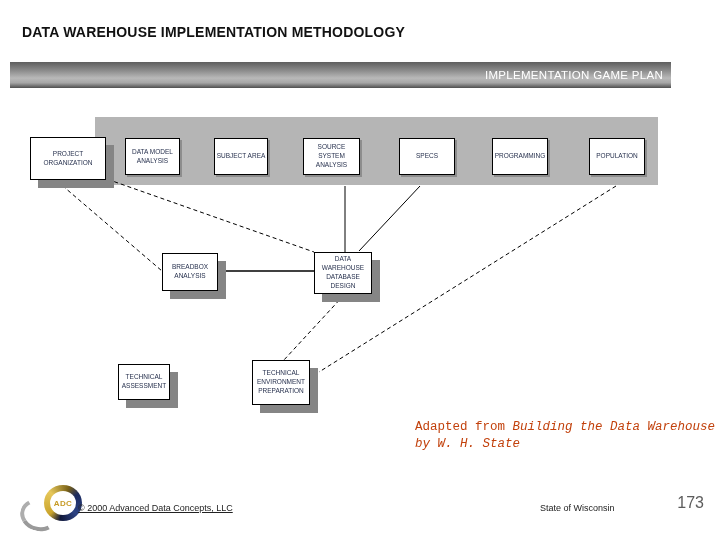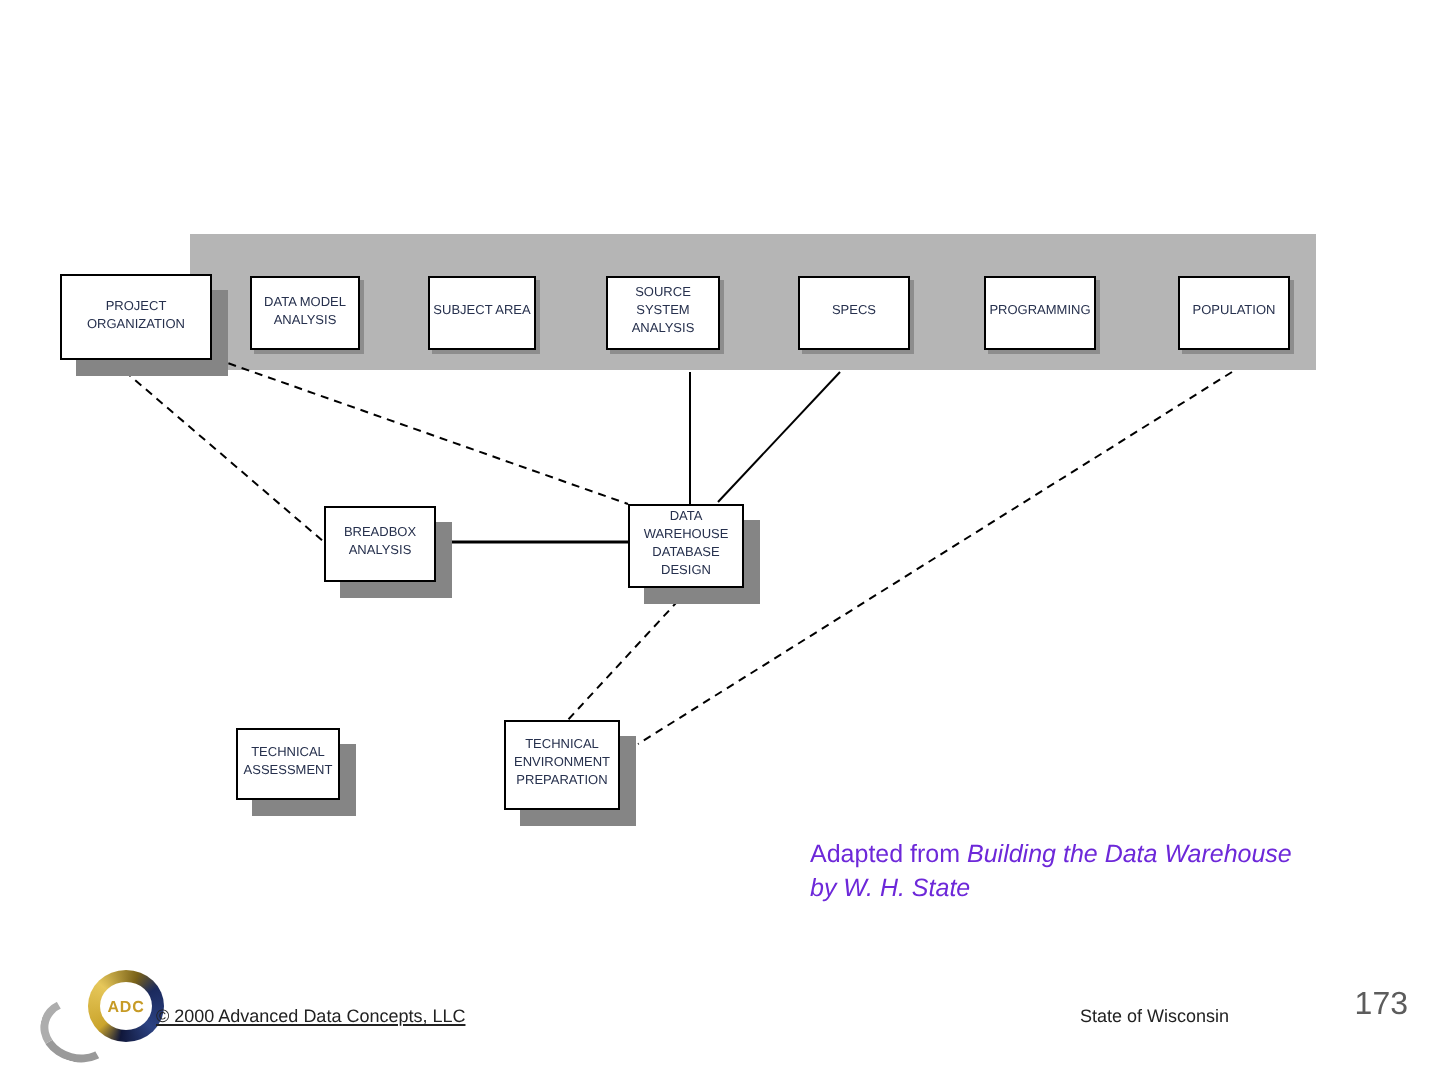--- a/index.html
+++ b/index.html
@@ -25,21 +25,21 @@
   .pbox{
     position:absolute;background:#ffffff;border:1px solid #000;
     display:flex;align-items:center;justify-content:center;text-align:center;
     box-shadow:2px 2px 0 #8d8d8d;box-sizing:border-box;
   }
   .pbox span{
     font-size:6.5px;line-height:1.35;color:#26304d;white-space:pre-line;letter-spacing:0;
   }
   .pbox.big-shadow{box-shadow:8px 8px 0 #858585;}
   .attribution{
-    position:absolute;left:405px;top:419px;font-size:12.5px;line-height:17px;color:#6d28d9;
+    position:absolute;left:415px;top:419px;font-size:12.5px;line-height:17px;color:#c2410c;font-family:Liberation Mono, monospace;
   }
   .attribution .ital{font-style:italic;}
   .footer-copyright{position:absolute;left:78px;top:503px;font-size:9px;color:#222;text-decoration:underline;}
   .footer-org{position:absolute;left:540px;top:503px;font-size:9px;color:#222;}
   .footer-page{position:absolute;right:16px;top:494px;font-size:16px;color:#5c5c5c;}
   .logo{position:absolute;left:20px;top:483px;width:52px;height:52px;}
   .logo-swoosh{
     position:absolute;left:0px;top:16px;width:30px;height:24px;border-radius:50%;
     border:4px solid transparent;border-bottom-color:#9a9a9a;border-left-color:#adadad;
     transform:rotate(15deg);
@@ -52,21 +52,25 @@
     position:absolute;inset:6px;background:#ffffff;border-radius:50%;
     display:flex;align-items:center;justify-content:center;
     font-size:8px;font-weight:bold;color:#c79b26;letter-spacing:.4px;
   }
 </style>
 </head>
 <body>
 
 <div class="slide">
 
+  <div class="slide-title">DATA WAREHOUSE IMPLEMENTATION METHODOLOGY</div>
 
+  <div class="banner">
+    <span class="banner-label">IMPLEMENTATION GAME PLAN</span>
+  </div>
 
   <div class="phase-band"></div>
 
   <svg id="connector-svg" viewBox="0 0 720 540">
       <line x1="57" y1="181" x2="162" y2="271" stroke="#000" stroke-width="1" stroke-dasharray="4 3"></line>
       <line x1="101" y1="177" x2="314" y2="252" stroke="#000" stroke-width="1" stroke-dasharray="4 3"></line>
       <line x1="345" y1="186" x2="345" y2="252" stroke="#000" stroke-width="1"></line>
       <line x1="420" y1="186" x2="359" y2="251" stroke="#000" stroke-width="1"></line>
       <line x1="616" y1="186" x2="319" y2="372" stroke="#000" stroke-width="1" stroke-dasharray="4 3"></line>
       <line x1="218" y1="271" x2="314" y2="271" stroke="#000" stroke-width="1.5"></line>

